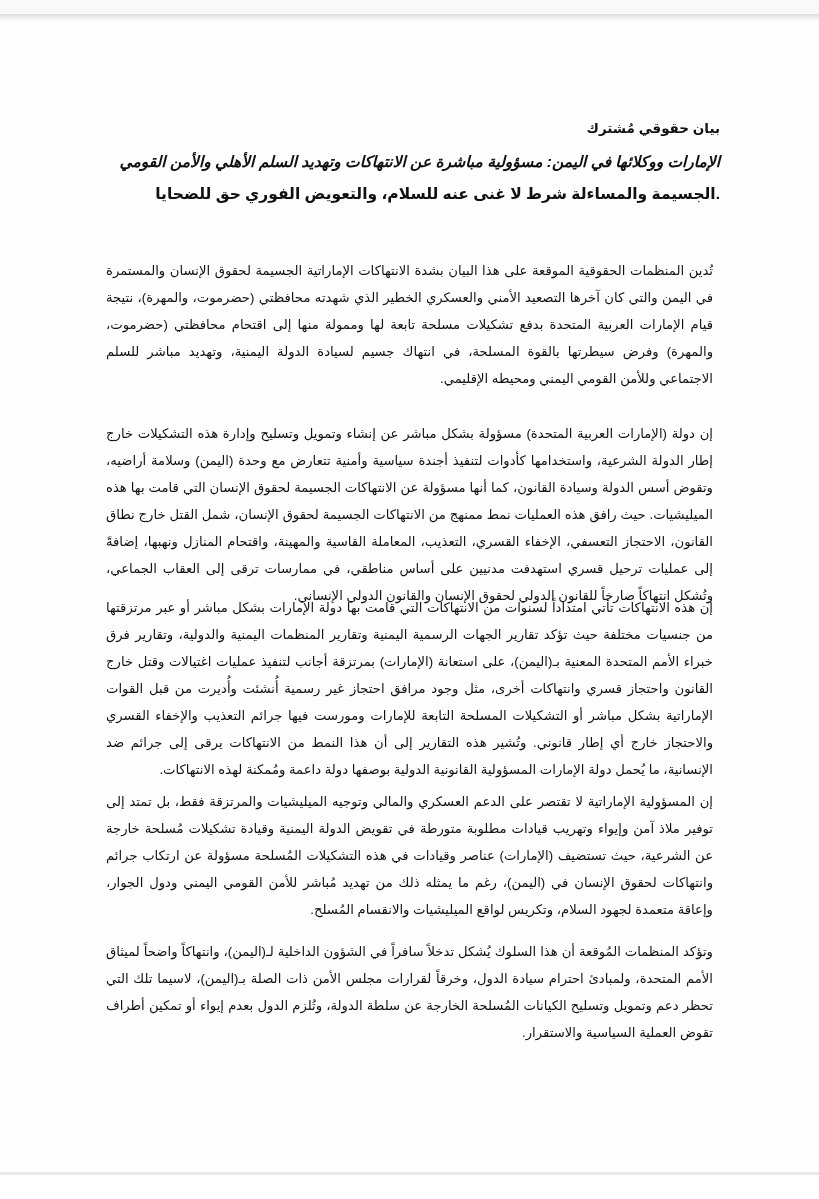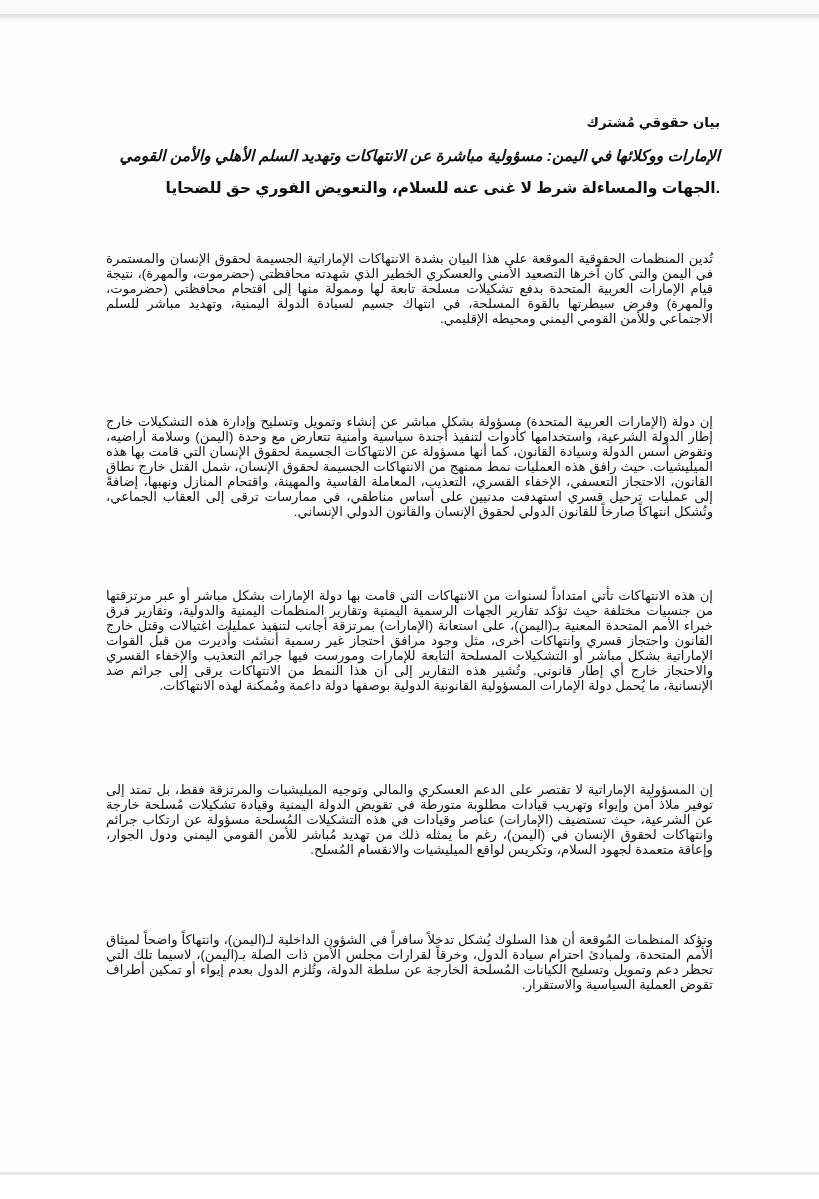--- a/index.html
+++ b/index.html
@@ -5,42 +5,42 @@
   html, body { margin:0; padding:0; }
   body {
     width:819px; height:1199px; background:#ffffff; position:relative; overflow:hidden;
     font-family: "Liberation Sans", "DejaVu Sans", sans-serif; color:#111;
   }
   .topbar { position:absolute; left:0; top:0; width:819px; height:14px; background:#f9f9f9; }
   .topshadow { position:absolute; left:0; top:14px; width:819px; height:8px;
     background:linear-gradient(#dcdcdc, #f4f4f4 60%, #ffffff); }
   .page { position:absolute; left:0; top:22px; width:819px; height:1150px; background:#fefefe; }
   .bottomline { position:absolute; left:0; top:1172px; width:819px; height:3px; background:#e8e8e8; }
-  .doc { position:absolute; left:104px; width:616px; direction:rtl; text-align:right; }
+  .doc { position:absolute; left:104px; width:616px; direction:rtl; text-align:right;margin-top:6px; }
   .label { top:114px; font-weight:bold; font-size:13.5px; }
   .title1 { top:147px; font-weight:bold; font-size:15.5px; white-space:nowrap;font-style:italic; }
   .title2 { top:179px; font-weight:bold; font-size:15.5px; }
-  .para { font-size:13.2px; line-height:15px; width:607px; left:106px; text-align:justify; text-align-last:right; }
+  .para { font-size:13.2px; line-height:27px; width:607px; left:106px; text-align:justify; text-align-last:right; }
   .p1 { top:251px; }
   .p2 { top:414px; }
   .p3 { top:588px; }
   .p4 { top:782px; }
   .p5 { top:932px; }
 </style>
 </head>
 <body>
 
 <div class="topbar"></div>
 <div class="topshadow"></div>
 
 <div class="page"></div>
 
 <div class="doc label">بيان حقوقي مُشترك</div>
 <div class="doc title1">الإمارات ووكلائها في اليمن: مسؤولية مباشرة عن الانتهاكات وتهديد السلم الأهلي والأمن القومي</div>
-<div class="doc title2">.الجهات والمساءلة شرط لا غنى عنه للسلام، والتعويض الفوري حق للضحايا</div>
+<div class="doc title2">.الجسيمة والمساءلة شرط لا غنى عنه للسلام، والتعويض الفوري حق للضحايا</div>
 
 <div class="doc para p1">تُدين المنظمات الحقوقية الموقعة على هذا البيان بشدة الانتهاكات الإماراتية الجسيمة لحقوق الإنسان والمستمرة في اليمن والتي كان آخرها التصعيد الأمني والعسكري الخطير الذي شهدته محافظتي (حضرموت، والمهرة)، نتيجة قيام الإمارات العربية المتحدة بدفع تشكيلات مسلحة تابعة لها وممولة منها إلى اقتحام محافظتي (حضرموت، والمهرة) وفرض سيطرتها بالقوة المسلحة، في انتهاك جسيم لسيادة الدولة اليمنية، وتهديد مباشر للسلم الاجتماعي وللأمن القومي اليمني ومحيطه الإقليمي.</div>
 <div class="doc para p2">إن دولة (الإمارات العربية المتحدة) مسؤولة بشكل مباشر عن إنشاء وتمويل وتسليح وإدارة هذه التشكيلات خارج إطار الدولة الشرعية، واستخدامها كأدوات لتنفيذ أجندة سياسية وأمنية تتعارض مع وحدة (اليمن) وسلامة أراضيه، وتقوض أسس الدولة وسيادة القانون، كما أنها مسؤولة عن الانتهاكات الجسيمة لحقوق الإنسان التي قامت بها هذه الميليشيات. حيث رافق هذه العمليات نمط ممنهج من الانتهاكات الجسيمة لحقوق الإنسان، شمل القتل خارج نطاق القانون، الاحتجاز التعسفي، الإخفاء القسري، التعذيب، المعاملة القاسية والمهينة، واقتحام المنازل ونهبها، إضافةً إلى عمليات ترحيل قسري استهدفت مدنيين على أساس مناطقي، في ممارسات ترقى إلى العقاب الجماعي، وتُشكل انتهاكاً صارخاً للقانون الدولي لحقوق الإنسان والقانون الدولي الإنساني.</div>
 <div class="doc para p3">إن هذه الانتهاكات تأتي امتداداً لسنوات من الانتهاكات التي قامت بها دولة الإمارات بشكل مباشر أو عبر مرتزقتها من جنسيات مختلفة حيث تؤكد تقارير الجهات الرسمية اليمنية وتقارير المنظمات اليمنية والدولية، وتقارير فرق خبراء الأمم المتحدة المعنية بـ(اليمن)، على استعانة (الإمارات) بمرتزقة أجانب لتنفيذ عمليات اغتيالات وقتل خارج القانون واحتجاز قسري وانتهاكات أخرى، مثل وجود مرافق احتجاز غير رسمية أُنشئت وأُديرت من قبل القوات الإماراتية بشكل مباشر أو التشكيلات المسلحة التابعة للإمارات ومورست فيها جرائم التعذيب والإخفاء القسري والاحتجاز خارج أي إطار قانوني. وتُشير هذه التقارير إلى أن هذا النمط من الانتهاكات يرقى إلى جرائم ضد الإنسانية، ما يُحمل دولة الإمارات المسؤولية القانونية الدولية بوصفها دولة داعمة ومُمكنة لهذه الانتهاكات.</div>
 <div class="doc para p4">إن المسؤولية الإماراتية لا تقتصر على الدعم العسكري والمالي وتوجيه الميليشيات والمرتزقة فقط، بل تمتد إلى توفير ملاذ آمن وإيواء وتهريب قيادات مطلوبة متورطة في تقويض الدولة اليمنية وقيادة تشكيلات مُسلحة خارجة عن الشرعية، حيث تستضيف (الإمارات) عناصر وقيادات في هذه التشكيلات المُسلحة مسؤولة عن ارتكاب جرائم وانتهاكات لحقوق الإنسان في (اليمن)، رغم ما يمثله ذلك من تهديد مُباشر للأمن القومي اليمني ودول الجوار، وإعاقة متعمدة لجهود السلام، وتكريس لواقع الميليشيات والانقسام المُسلح.</div>
 <div class="doc para p5">وتؤكد المنظمات المُوقعة أن هذا السلوك يُشكل تدخلاً سافراً في الشؤون الداخلية لـ(اليمن)، وانتهاكاً واضحاً لميثاق الأمم المتحدة، ولمبادئ احترام سيادة الدول، وخرقاً لقرارات مجلس الأمن ذات الصلة بـ(اليمن)، لاسيما تلك التي تحظر دعم وتمويل وتسليح الكيانات المُسلحة الخارجة عن سلطة الدولة، وتُلزم الدول بعدم إيواء أو تمكين أطراف تقوض العملية السياسية والاستقرار.</div>
 
 <div class="bottomline"></div>
 
 </body></html>

